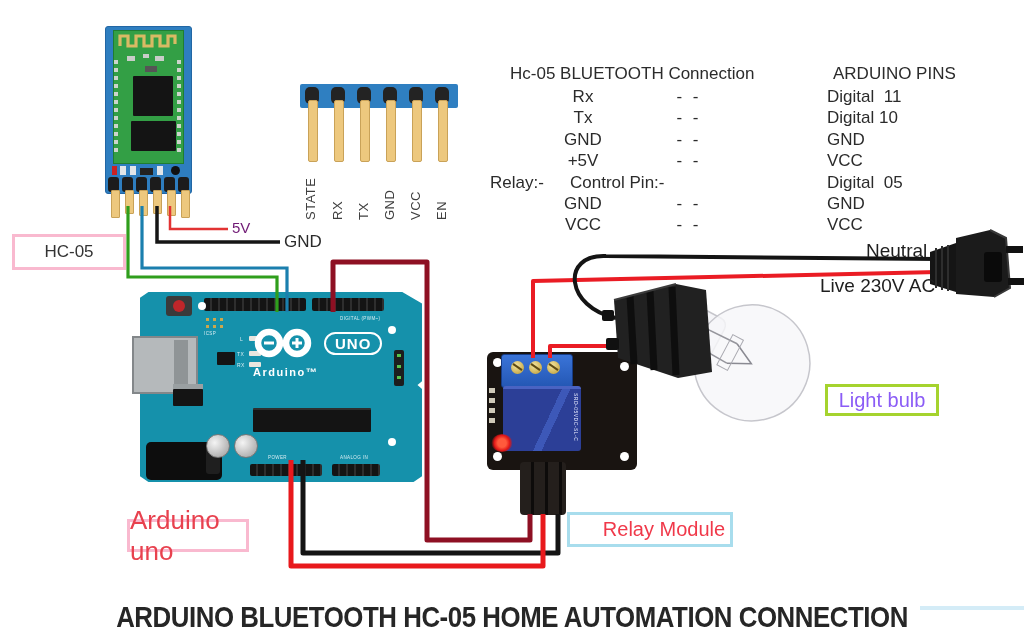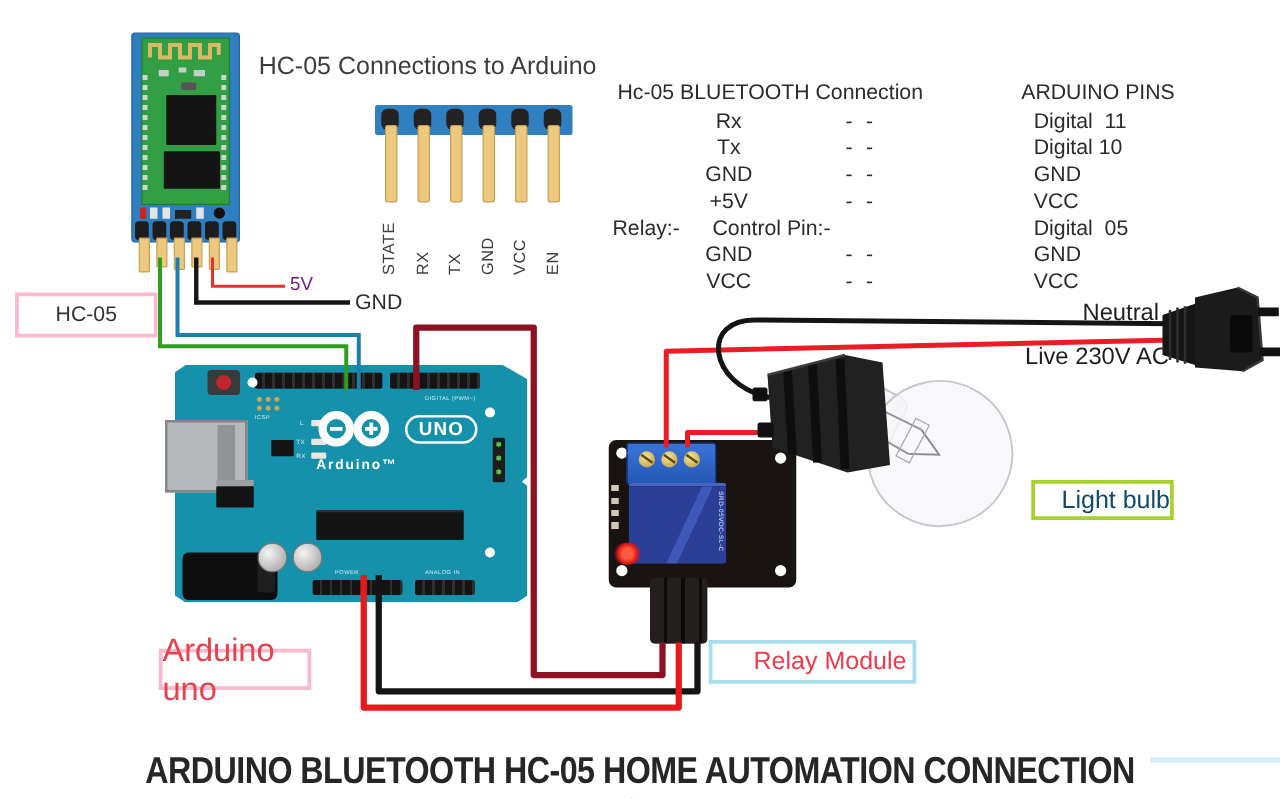--- a/index.html
+++ b/index.html
@@ -20,37 +20,37 @@
   
   .pinheader{left:300px;top:84px;width:158px;height:132px;z-index:2;}
   .ph-strip{left:0;top:0;width:158px;height:24px;background:#2f7fc1;border-radius:2px;}
   .ph-socket{width:14px;height:17px;background:#232323;border-radius:5px;top:3px;}
   .ph-pin{width:8px;top:16px;height:60px;background:#edc87e;border:1px solid #c9a258;border-radius:2px;}
   .ph-label{top:78px;height:58px;writing-mode:vertical-rl;transform:rotate(180deg);
             font-size:13px;color:#3f3f3f;letter-spacing:0.5px;}
 
   
   .conn-table{left:490px;top:64px;width:480px;z-index:8;font-size:17px;}
-  .ct-head{position:relative;height:23px;}
+  .ct-head{position:relative;height:23px;margin-left:16px;}
   .ct-row{position:relative;height:21.4px;}
   .ct-head span,.ct-row span{position:absolute;white-space:pre;}
   .hl{left:4px;}
   .hr{left:327px;}
   .pre{left:0;}
   .c1{left:3px;width:180px;text-align:center;}
   .shift .c1{left:80px;width:auto;text-align:right;}
   .cd{left:176px;width:46px;text-align:center;letter-spacing:3px;}
   .c2{left:337px;}
 
   
   .label-box{z-index:8;background:#fff;display:flex;align-items:center;justify-content:center;}
   .box-hc05{left:12px;top:234px;width:108px;height:30px;border:3px solid #f9b9cf;color:#333;font-size:17px;}
   .box-arduino{left:127px;top:519px;width:116px;height:27px;border:3px solid #f9b9cf;color:#e8414e;font-size:26px;}
   .box-relay{left:567px;top:512px;width:132px;height:29px;border:3px solid #a8dded;color:#f0394a;font-size:20px;padding-left:28px;}
-  .box-bulb{left:825px;top:384px;width:108px;height:26px;border:3px solid #a5d32e;color:#0c4a6e;font-size:20px;justify-content:flex-end;}
+  .box-bulb{left:825px;top:384px;width:108px;height:26px;border:3px solid #a5d32e;color:#8b5cf6;font-size:20px;}
 
   .txt{z-index:8;white-space:nowrap;}
   .title-top{left:207px;top:42px;font-size:20px;color:#3d3d3d;}
   .lbl-5v{left:232px;top:219px;font-size:15px;color:#701a75;}
   .lbl-gnd{left:284px;top:232px;font-size:17px;color:#2b2b2b;}
   .lbl-neutral{left:866px;top:240px;font-size:19px;color:#1e1e1e;}
   .lbl-live{left:820px;top:275px;font-size:19px;color:#1e1e1e;}
   .title-bottom{left:0;top:600px;width:1024px;text-align:center;font-size:30px;font-weight:bold;
                 color:#262626;transform:scaleX(0.86);letter-spacing:-0.5px;}
   .watermark{left:920px;top:606px;width:104px;height:4px;background:#d4ecf7;z-index:7;}
@@ -115,21 +115,20 @@
     <div class="abs hc05-socket" style="left:59px;"></div>
     <div class="abs hc05-socket" style="left:73px;"></div>
     <div class="abs pin" style="left:6px;top:164px;height:26px;"></div>
     <div class="abs pin" style="left:20px;top:164px;height:22px;"></div>
     <div class="abs pin" style="left:34px;top:164px;height:24px;"></div>
     <div class="abs pin" style="left:48px;top:164px;height:22px;"></div>
     <div class="abs pin" style="left:62px;top:164px;height:24px;"></div>
     <div class="abs pin" style="left:76px;top:164px;height:26px;"></div>
   </div>
 
-  <div class="abs txt title-top">HC-05 Connections to Arduino</div>
 
   <div class="abs pinheader">
     <div class="abs ph-strip"></div>
     <div class="abs ph-socket" style="left:5px;"></div>
     <div class="abs ph-socket" style="left:31px;"></div>
     <div class="abs ph-socket" style="left:57px;"></div>
     <div class="abs ph-socket" style="left:83px;"></div>
     <div class="abs ph-socket" style="left:109px;"></div>
     <div class="abs ph-socket" style="left:135px;"></div>
     <div class="abs ph-pin" style="left:8px;"></div>

